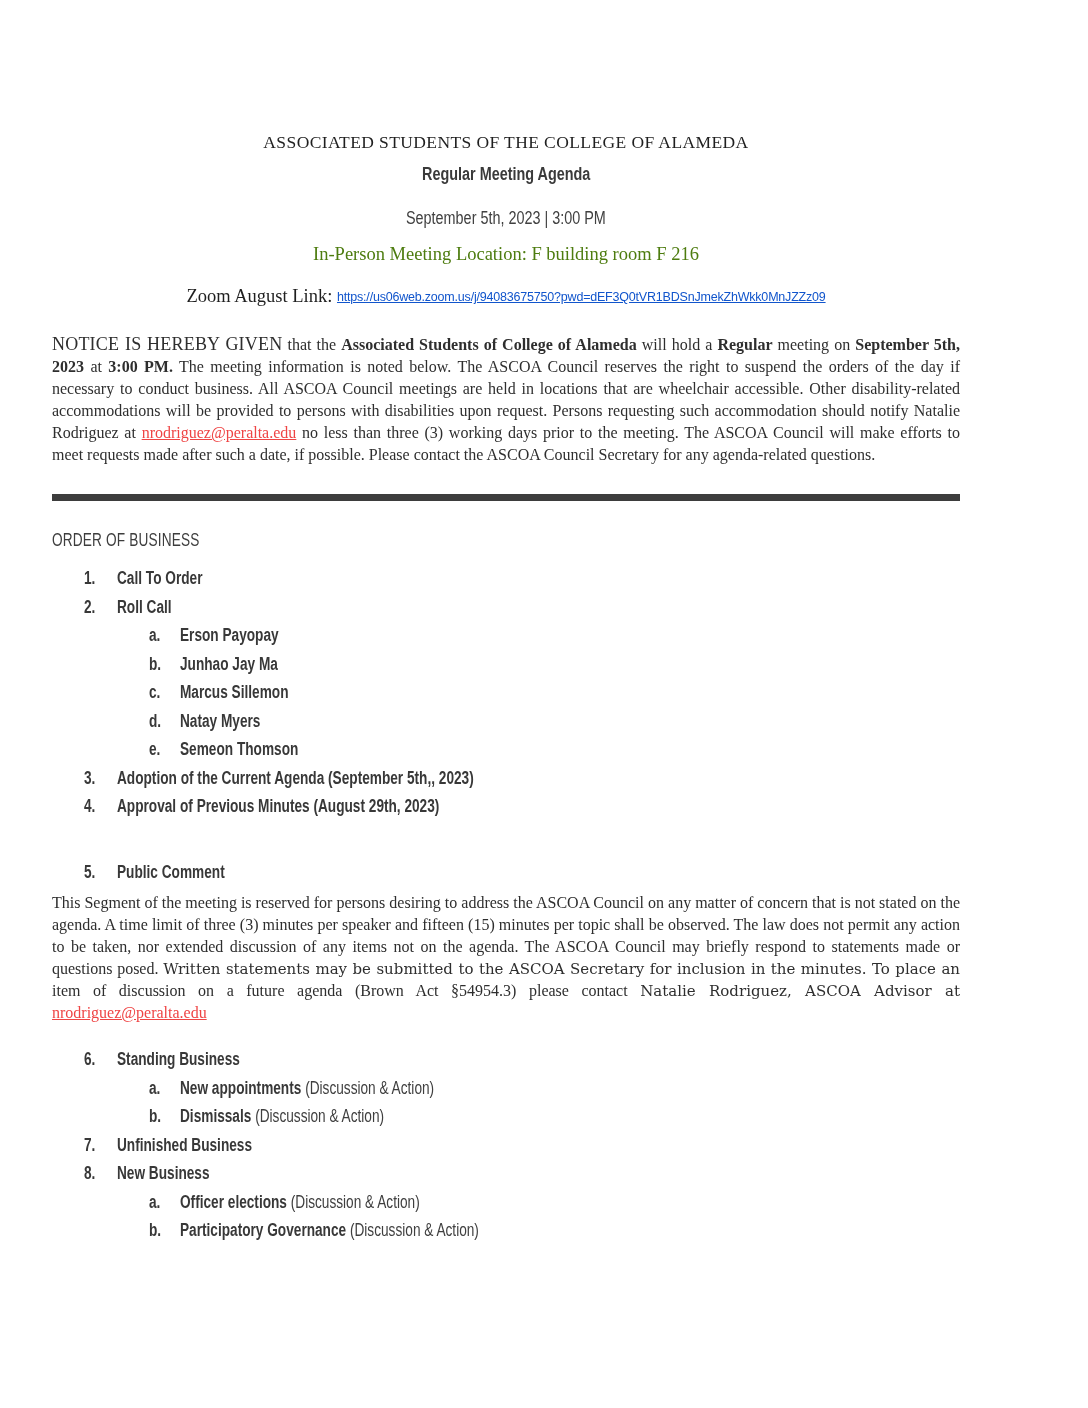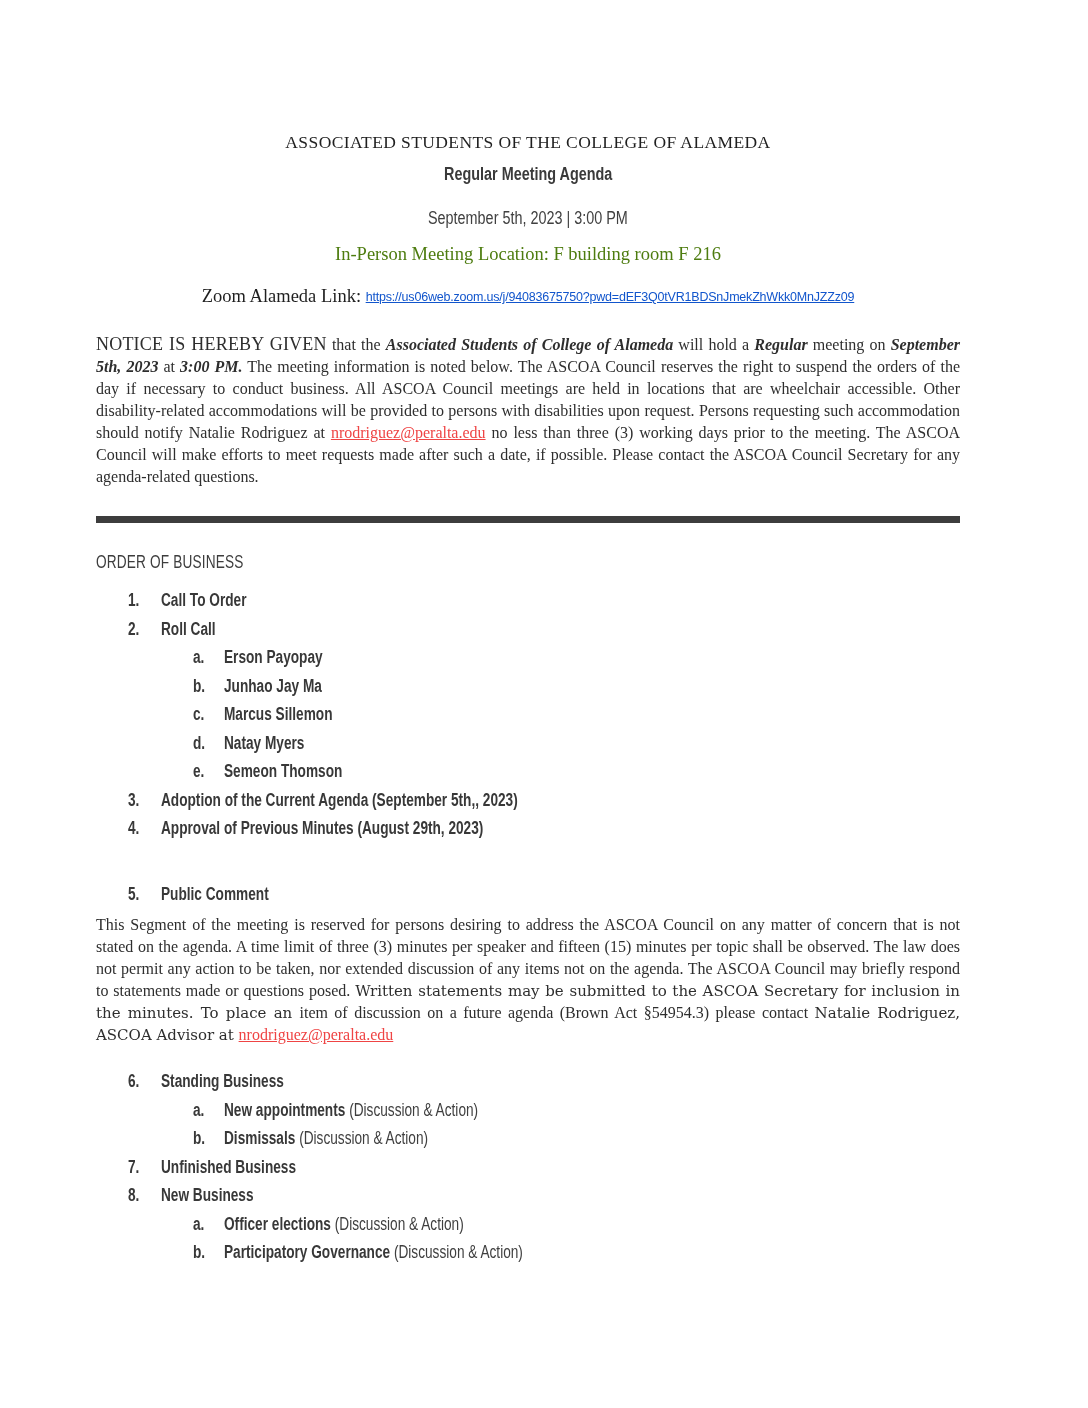--- a/index.html
+++ b/index.html
@@ -1,21 +1,21 @@
 <!DOCTYPE html>
 <html><head>
 <meta charset="utf-8">
 <style>
   html,body{margin:0;padding:0;background:#ffffff;}
   .page{
     position:relative;
     width:1088px;height:1408px;
     background:#ffffff;
     box-sizing:border-box;
-    padding:131px 128px 0 96px;
+    padding:131px 128px 0 52px;
     font-family:"Liberation Serif", serif;
     color:#2e2e2e;
     overflow:hidden;
   }
   
   .cond{
     font-family:"Liberation Sans","DejaVu Sans",sans-serif;
     display:inline-block;
     white-space:nowrap;
     color:#3a3a3a;
@@ -38,21 +38,21 @@
     color:#1155cc;text-decoration:underline;
     position:relative;top:-1px;
   }
   
   .notice{
     margin-top:23px;
     text-align:justify;
     font-size:16px;line-height:22px;color:#2e2e2e;
   }
   .notice .lead{font-size:18px;letter-spacing:0.2px;}
-  .bi{font-weight:bold;font-style:italic;}
+  .bi{font-weight:bold;}
   a.email{color:#ef4444;text-decoration:underline;}
 
   
   .divider{margin-top:28px;height:7px;background:#3d3d3d;}
 
   
   .oob{margin-top:29px;}
   .oob .cond{font-size:17.5px;letter-spacing:0.2px;color:#3d3d3d;}
 
   .list{margin-top:13px;}
@@ -85,21 +85,21 @@
     <span class="cond condc">Regular Meeting Agenda</span>
   </div>
 
   <div class="h-line h-date">
     <span class="cond condc">September 5th, 2023 | 3:00 PM</span>
   </div>
 
   <div class="h-line h-loc">In-Person Meeting Location: F building room F 216</div>
 
   <div class="h-line h-zoom">
-    <span>Zoom Alameda Link:</span>
+    <span>Zoom August Link:</span>
     <a class="zoom-url" href="#">https://us06web.zoom.us/j/94083675750?pwd=dEF3Q0tVR1BDSnJmekZhWkk0MnJZZz09</a>
   </div>
 
   <div class="notice">
     <span class="lead">NOTICE IS HEREBY GIVEN</span><span> that the </span><span class="bi">Associated Students of College of Alameda</span><span> will hold a </span><span class="bi">Regular</span><span> meeting on </span><span class="bi">September 5th, 2023</span><span> at </span><span class="bi">3:00 PM.</span><span> The meeting information is noted below. The ASCOA Council reserves the right to suspend the orders of the day if necessary to conduct business. All ASCOA Council meetings are held in locations that are wheelchair accessible. Other disability-related accommodations will be provided to persons with disabilities upon request. Persons requesting such accommodation should notify Natalie Rodriguez at </span><a class="email" href="#">nrodriguez@peralta.edu</a><span> no less than three (3) working days prior to the meeting. The ASCOA Council will make efforts to meet requests made after such a date, if possible. Please contact the ASCOA Council Secretary for any agenda-related questions.</span>
   </div>
 
   <div class="divider"></div>
 
   <div class="oob">

